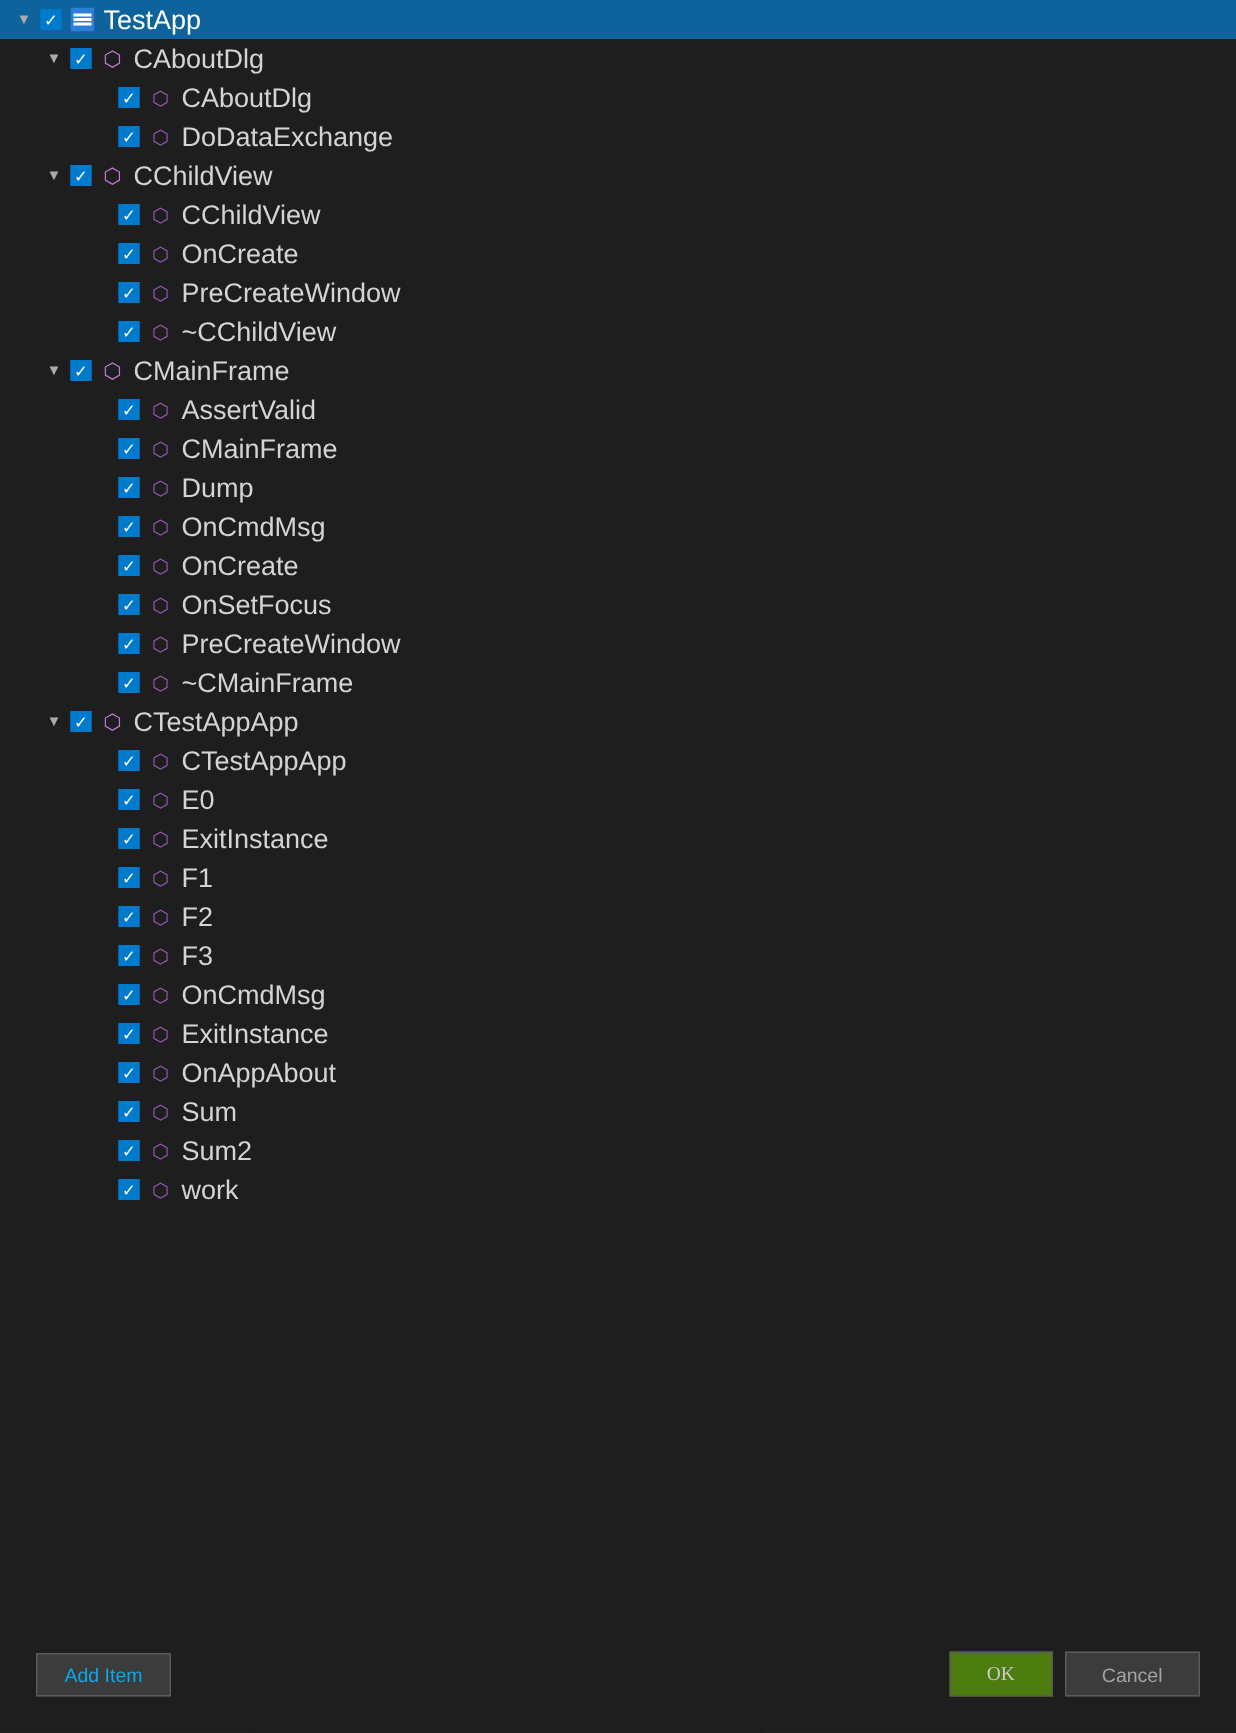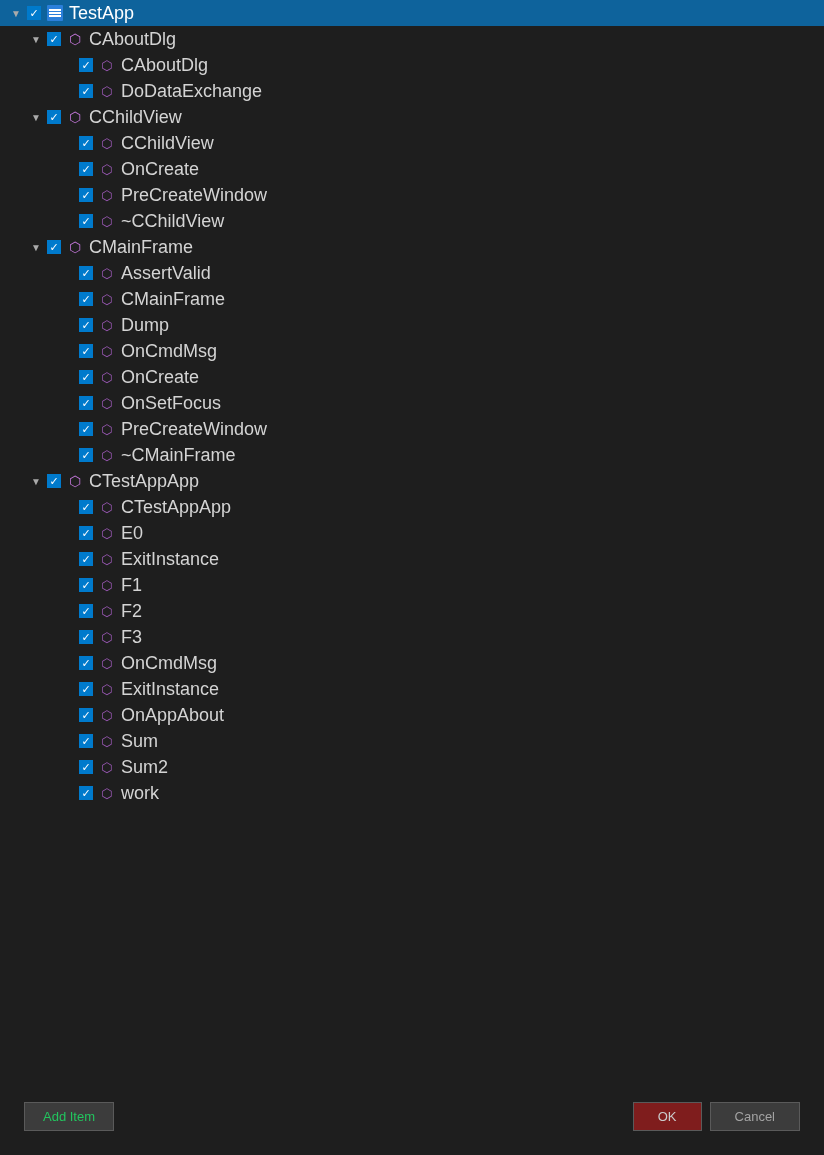--- a/index.html
+++ b/index.html
@@ -155,42 +155,43 @@
       display: flex;
       justify-content: space-between;
       align-items: center;
       padding: 12px 24px 24px 24px;
       flex-shrink: 0;
     }
 
     .add-item-btn {
       background: #3c3c3c;
       border: 1px solid #5a5a5a;
-      color: #22c55e;
+      color: #0ea5e9;
       padding: 6px 18px;
       font-size: 13px;
       cursor: pointer;
       font-family: inherit;
     }
 
     .dialog-buttons {
       display: flex;
       gap: 8px;
     }
 
     .ok-btn, .cancel-btn {
       padding: 6px 24px;
       font-size: 13px;
       cursor: pointer;
       font-family: inherit;
       border: 1px solid #5a5a5a;
     }
     .ok-btn {
-      background: #7f1d1d;
+      background: #4d7c0f;
       color: #cccccc;
+      font-family: Liberation Serif, serif;
     }
     .cancel-btn {
       background: #3c3c3c;
       color: #a3a3a3;
     }
   </style>
 </head>
 <body>
 
 <div class="dialog">

